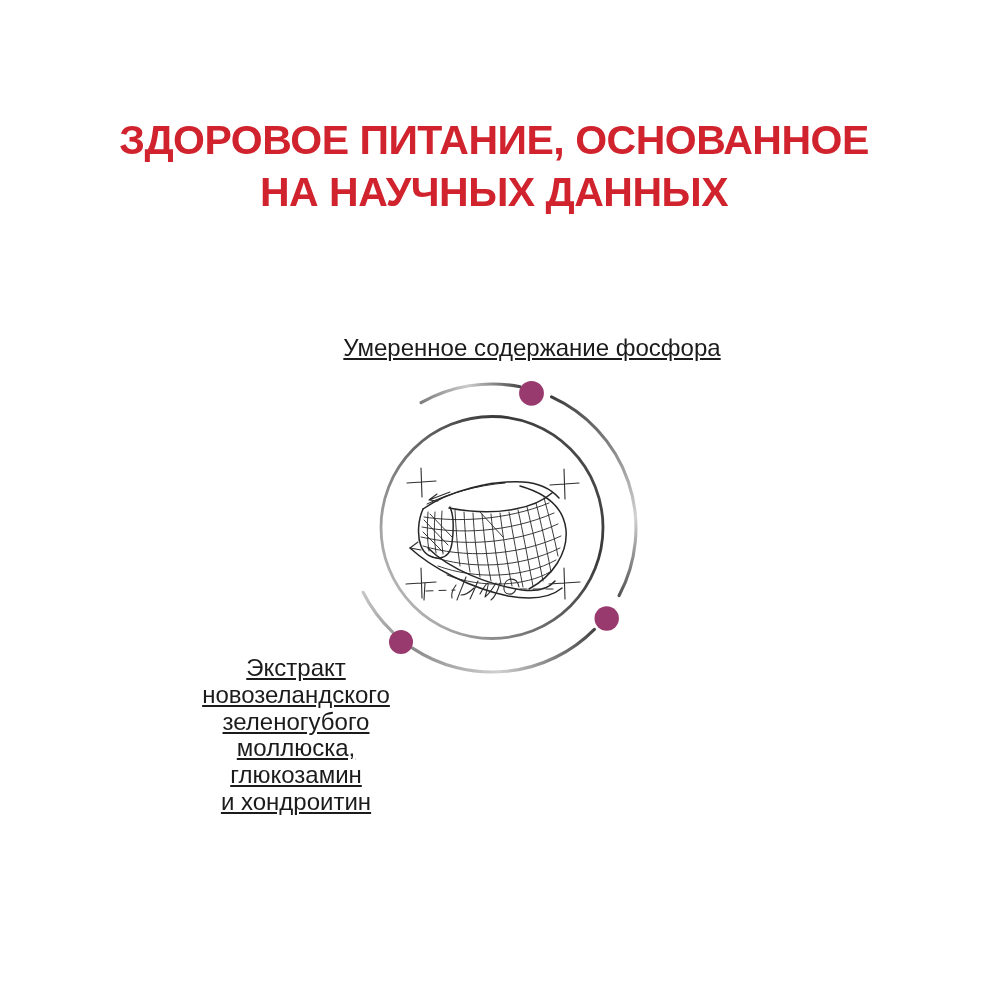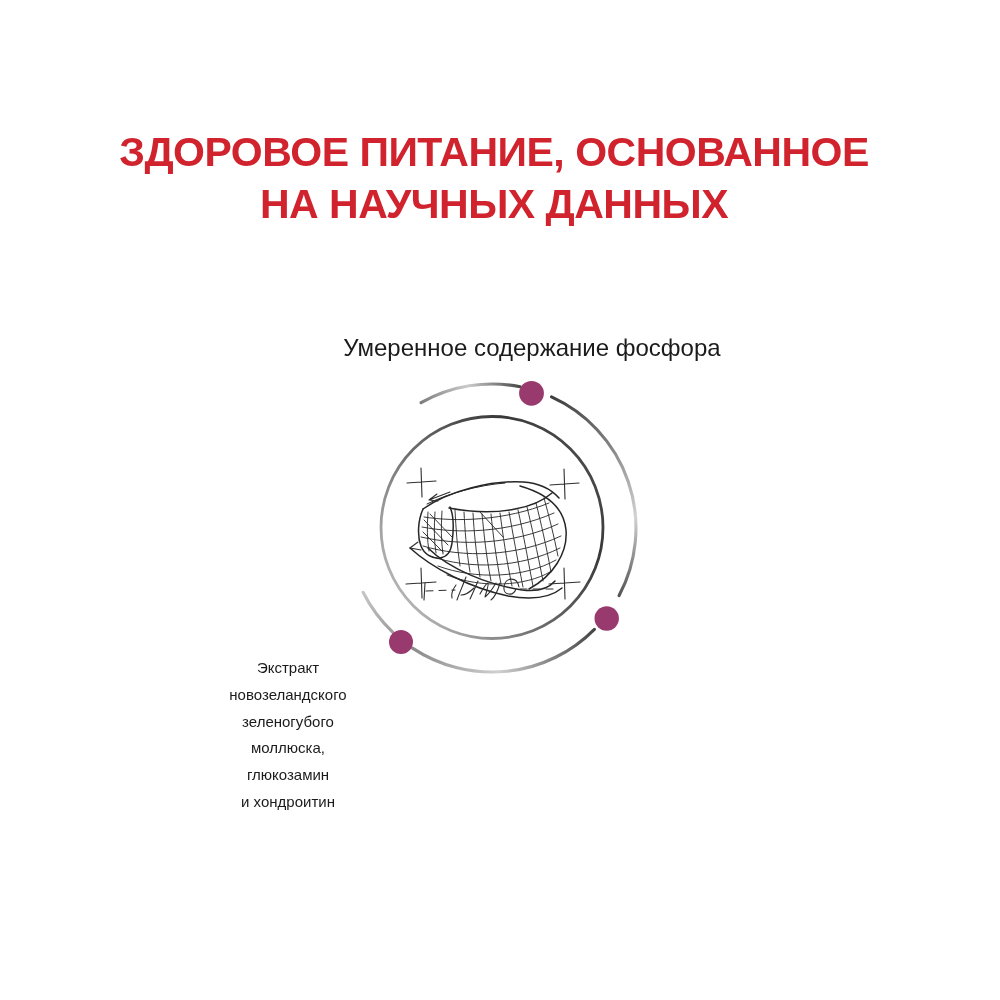--- a/index.html
+++ b/index.html
@@ -11,41 +11,42 @@
   html,body{margin:0;padding:0;}
   body{
     width:1000px;height:1000px;
     background:var(--background);
     font-family:"Liberation Sans","DejaVu Sans",sans-serif;
     color:var(--text-black);
     overflow:hidden;
   }
   .stage{position:relative;width:1000px;height:1000px;}
   .headline{
-    position:absolute;top:114px;left:0;right:12px;margin:12px;
+    position:absolute;top:114px;left:0;right:12px;margin:0;
     text-align:center;
     font-size:41px;line-height:52px;font-weight:700;
     letter-spacing:-0.5px;
     color:var(--headline-red);
     white-space:pre-line;
   }
   .callout{
     position:absolute;
     text-align:center;
     white-space:pre-line;
     color:var(--text-black);
+    text-decoration:underline;
   }
   .callout-top{
     left:532px;top:334px;transform:translateX(-50%);
     font-size:24px;line-height:28px;
     width:640px;
   }
   .callout-left{
-    left:288px;top:655px;transform:translateX(-50%);
-    font-size:15px;line-height:26.8px;
+    left:296px;top:655px;transform:translateX(-50%);
+    font-size:24px;line-height:26.8px;
     width:300px;
   }
   .callout-right{
     left:734px;top:628px;transform:translateX(-50%);
     font-size:23px;line-height:27.4px;
     width:320px;
   }
   .diagram-svg{position:absolute;left:0;top:0;}
 </style>
 </head>

